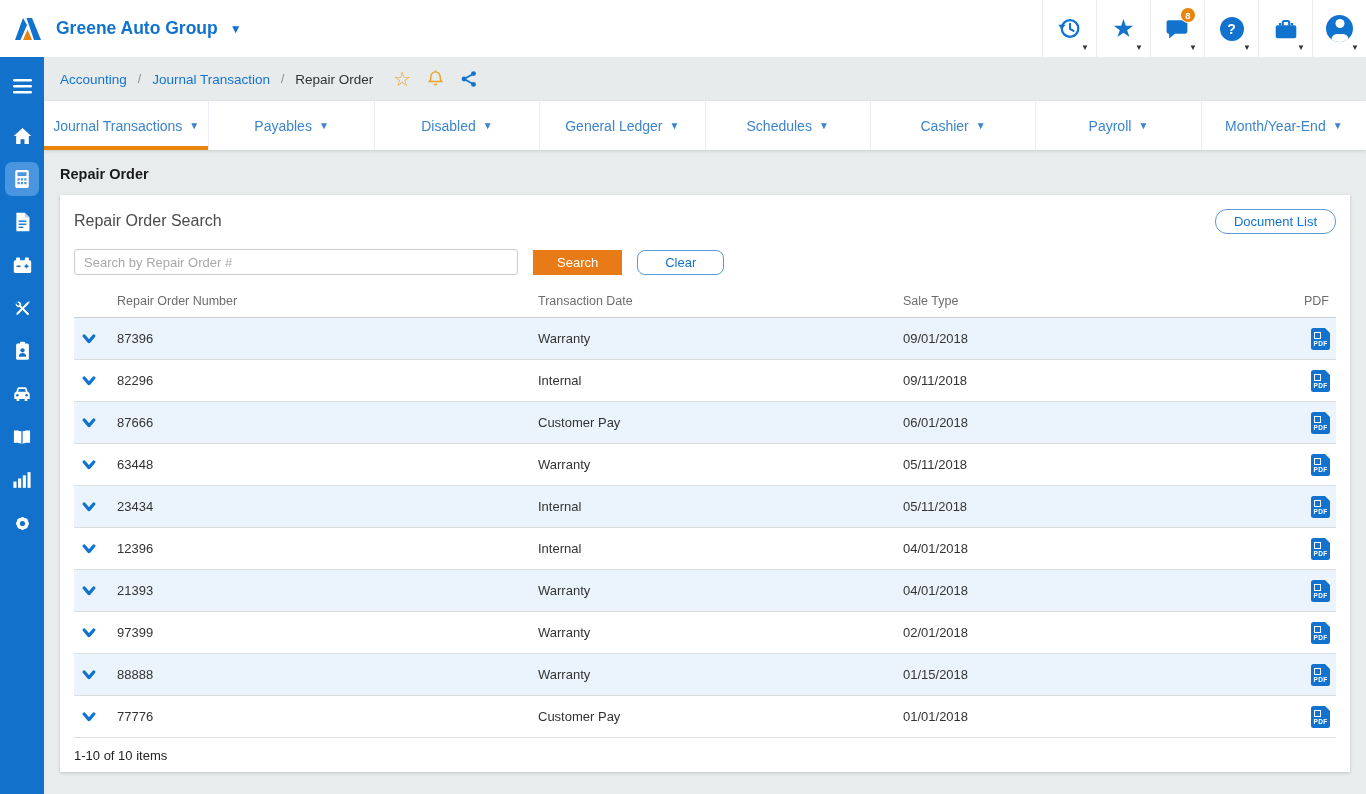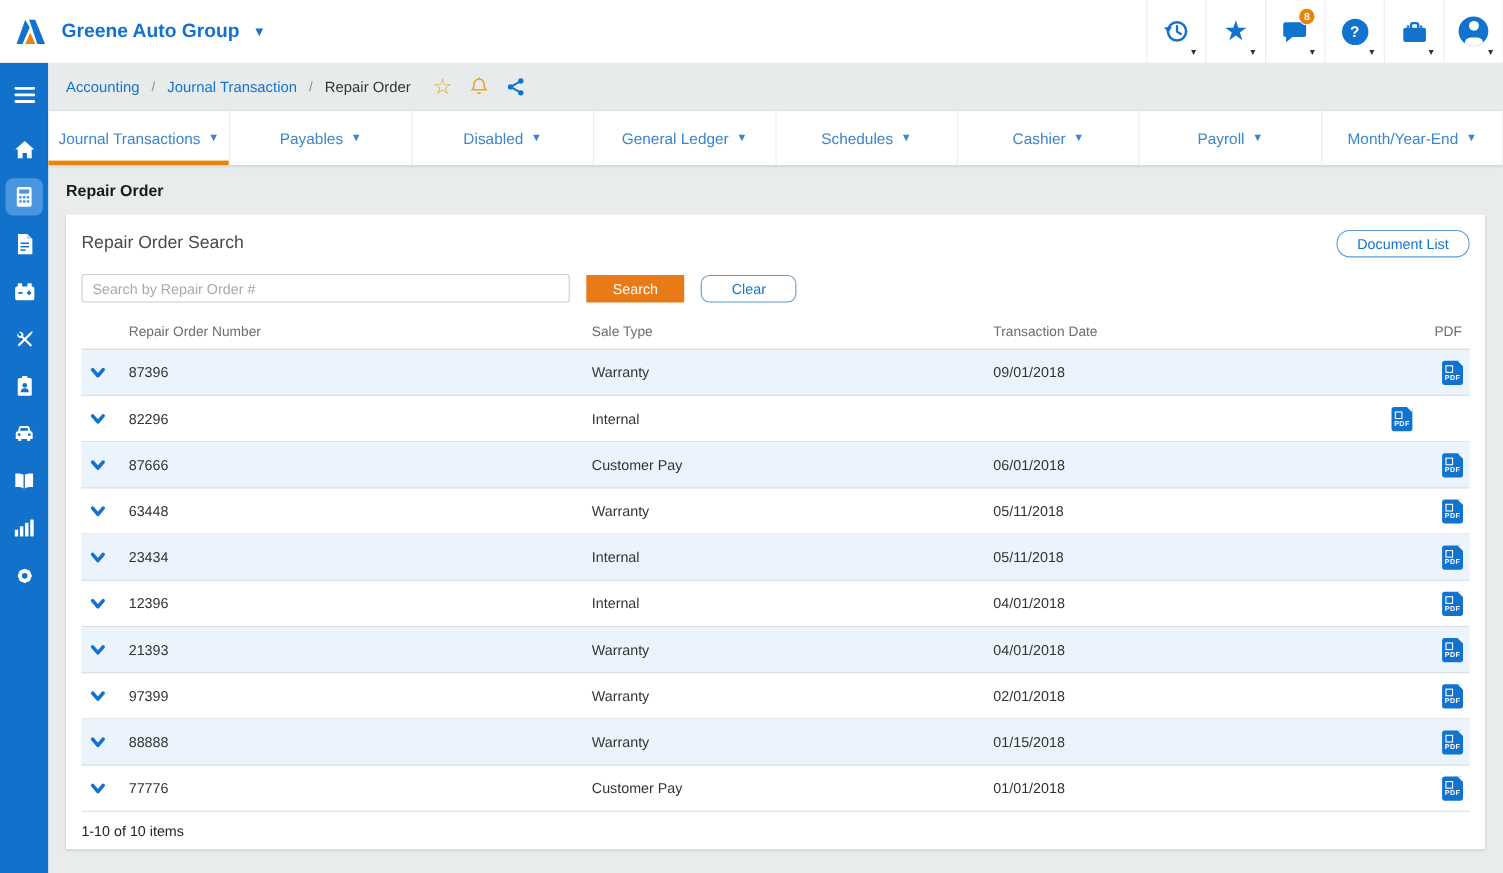--- a/index.html
+++ b/index.html
@@ -298,22 +298,22 @@
       <div class="search-row">
         <input class="search-input" type="text" placeholder="Search by Repair Order #" style="">
         <button class="btn-primary">Search</button>
         <button class="btn-clear">Clear</button>
       </div>
 
       <div class="rtable">
         <div class="thead">
           <div></div>
           <div class="h-num">Repair Order Number</div>
+          <div>Transaction Date</div>
           <div>Sale Type</div>
-          <div>Transaction Date</div>
           <div class="h-pdf">PDF</div>
         </div>
 
         <div class="trow odd">
           <div class="c-chev">
               <svg width="14" height="14" viewBox="0 0 14 14">
                 <path d="M2.2 4 l4.8 5.6 4.8 -5.6" fill="none" stroke="#1273cf" stroke-width="3.2" stroke-linecap="round" stroke-linejoin="round"></path>
               </svg>
             </div>
           <div class="c-num">87396</div>
@@ -327,20 +327,21 @@
         </div>
 
         <div class="trow">
           <div class="c-chev">
               <svg width="14" height="14" viewBox="0 0 14 14">
                 <path d="M2.2 4 l4.8 5.6 4.8 -5.6" fill="none" stroke="#1273cf" stroke-width="3.2" stroke-linecap="round" stroke-linejoin="round"></path>
               </svg>
             </div>
           <div class="c-num">82296</div>
           <div>Internal</div>
+          <div>09/11/2018</div>
           <div class="c-pdf">
               <span class="pdficon">
                 <span class="pdftxt">PDF</span>
               </span>
             </div>
         </div>
 
         <div class="trow odd">
           <div class="c-chev">
               <svg width="14" height="14" viewBox="0 0 14 14">

